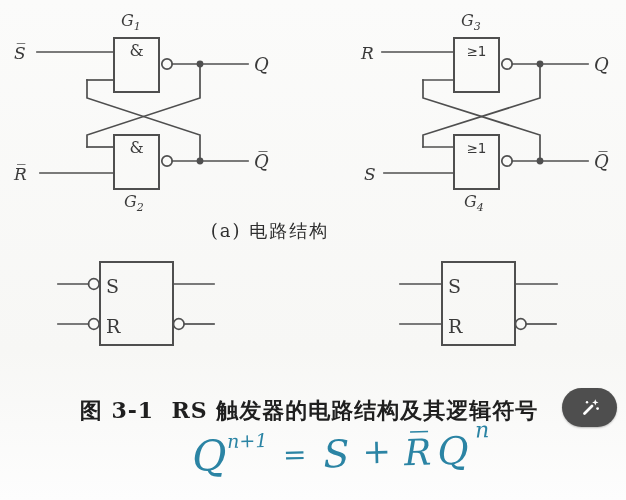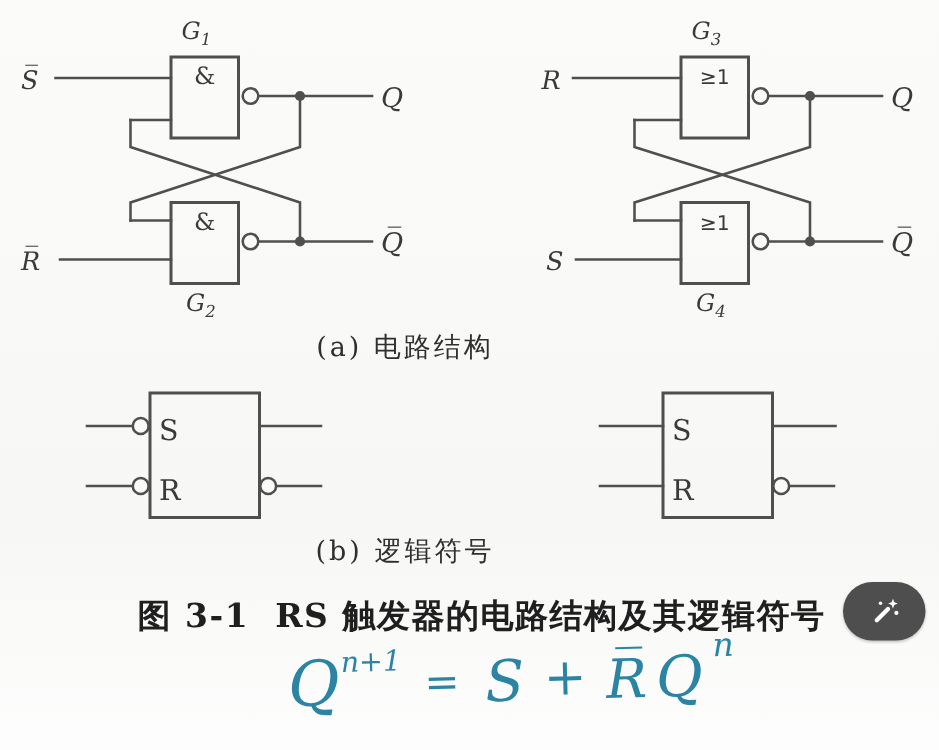--- a/index.html
+++ b/index.html
@@ -16,21 +16,21 @@
   .gsym{font-family:"DejaVu Serif",serif; font-size:16px;}
   .gsym-or{font-family:"DejaVu Sans",sans-serif; font-size:13.5px;}
   .sym-sr{font-family:"DejaVu Serif",serif; font-size:19px;}
   .cap{
     position:absolute; left:0; width:540px; text-align:center;
     font-size:18px; color:#2f2f2f; letter-spacing:2px;
   }
   .cap-a{top:219px;}
   .cap-b{top:355px;}
   .fig-cap{
-    position:absolute; left:16px; top:396px; width:610px; text-align:center;
+    position:absolute; left:4px; top:396px; width:610px; text-align:center;
     font-size:22px; font-weight:bold; color:#1f1f1f; letter-spacing:1px; white-space:pre;
   }
   .formula{
     position:absolute; left:192px; top:432px; color:#2b84a4;
     font-family:"DejaVu Serif",serif; font-style:italic;
     transform:rotate(-1.5deg); white-space:nowrap;
   }
   .formula span{display:inline-block;}
   .f-q1{font-size:42px; line-height:1;}
   .f-sup1{font-size:19px; position:relative; top:-22px; left:-4px;}
@@ -144,21 +144,20 @@
       <path d="M400 284 H442"></path>
       <path d="M400 324 H442"></path>
       <path d="M515 284 H557"></path>
       <circle cx="520.8" cy="324" r="5.3" fill="#fafaf8"></circle>
       <path d="M526.6 324 H556"></path>
     </g>
   </svg>
 
   
   <div class="cap cap-a">(a) 电路结构</div>
-  <div class="cap cap-b">(b) 逻辑符号</div>
   <div class="fig-cap">图 3-1  RS 触发器的电路结构及其逻辑符号</div>
 
   
   <div class="formula">
     <span class="f-q1">Q</span>
     <span class="f-sup1">n+1</span>
     <span class="f-eq">=</span>
     <span class="f-s">S</span>
     <span class="f-plus">+</span>
     <span class="f-r">R̅</span>

